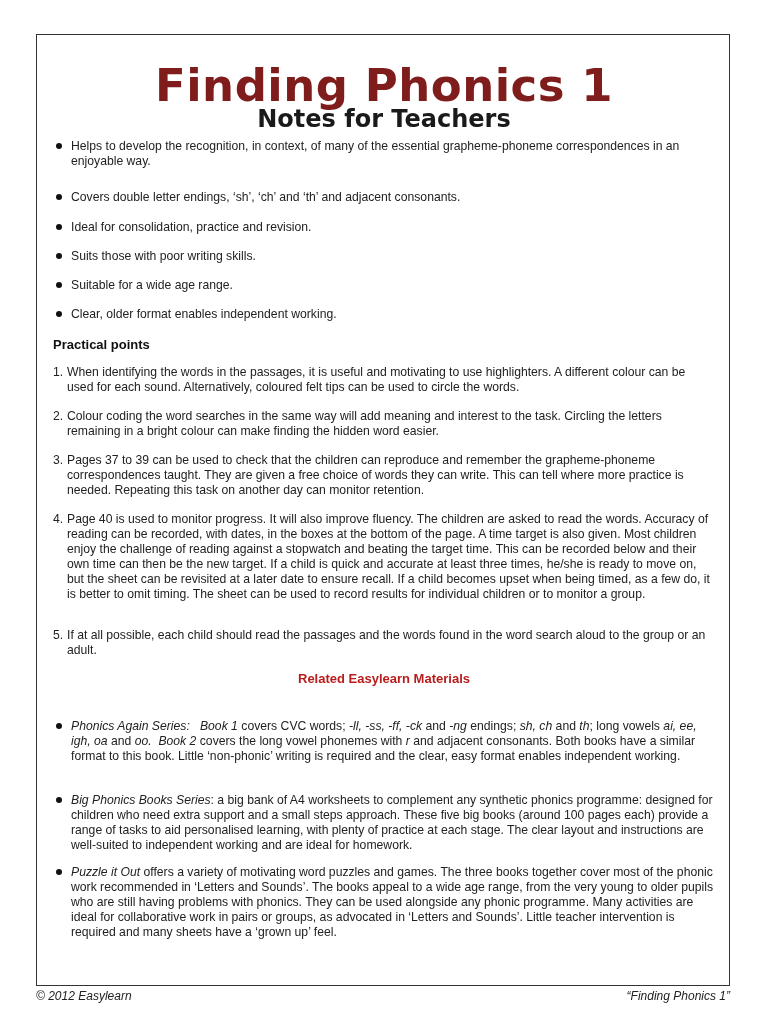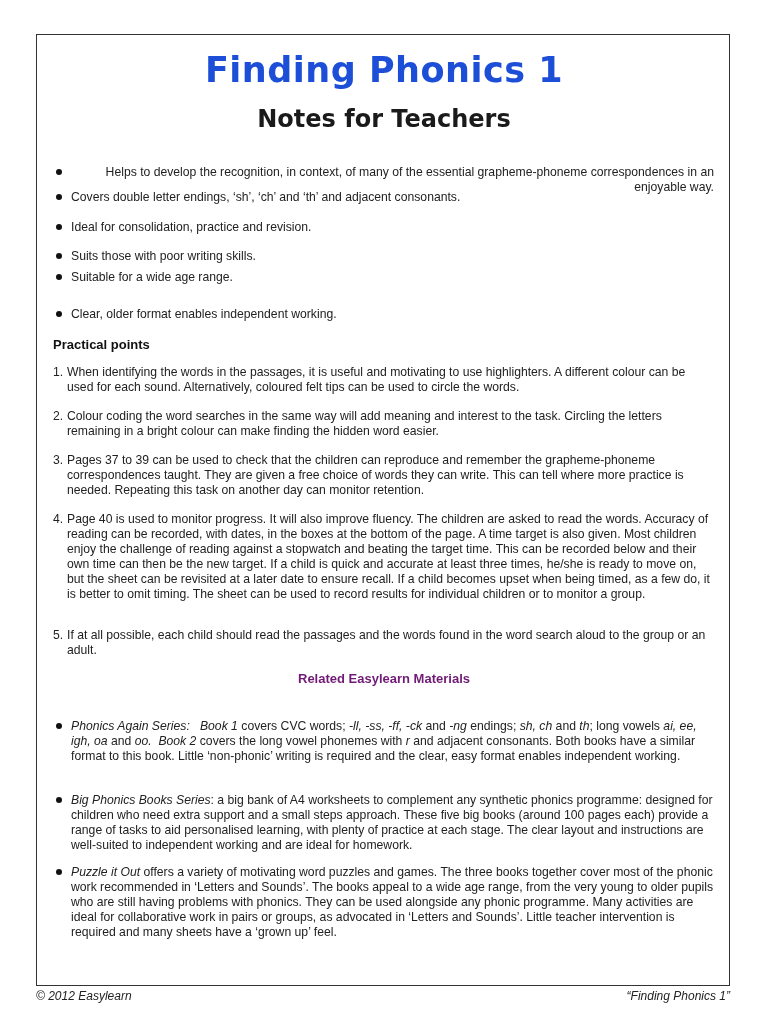--- a/index.html
+++ b/index.html
@@ -5,23 +5,23 @@
     html, body { margin: 0; padding: 0; background: #ffffff; }
     body {
       width: 768px; height: 1024px; position: relative; overflow: hidden;
       font-family: "Liberation Sans", sans-serif; color: #1a1a1a;
     }
     .page-frame {
       position: absolute; left: 36px; top: 34px; width: 694px; height: 952px;
       border: 1.5px solid #333; box-sizing: border-box;
     }
     .title {
-      position: absolute; left: 0; right: 0; top: 50px; text-align: center;
-      font-family: "DejaVu Sans", sans-serif; font-size: 35px; font-weight: bold;
-      letter-spacing: 0.5px; color: #1d4ed8;
+      position: absolute; left: 0; right: 0; top: 59px; text-align: center;
+      font-family: "DejaVu Sans", sans-serif; font-size: 45px; font-weight: bold;
+      letter-spacing: 0.5px; color: #7f1d1d;
     }
     .subtitle {
       position: absolute; left: 0; right: 0; top: 105px; text-align: center;
       font-family: "DejaVu Sans", sans-serif; font-size: 24px; font-weight: bold; color: #1a1a1a;
     }
     .text {
       font-size: 12.2px; line-height: 15px; color: #222;
     }
     .bullet-item {
       position: absolute; left: 54px; width: 660px;
@@ -32,52 +32,52 @@
     }
     .bullet-item .body { margin-left: 17px; }
     .heading {
       position: absolute; left: 53px; font-weight: bold; font-size: 13px; color: #111;
     }
     .num-item { position: absolute; left: 53px; width: 660px; }
     .num-item .num { position: absolute; left: 0; top: 0; }
     .num-item .body { margin-left: 14px; }
     .related-heading {
       position: absolute; left: 0; right: 0; text-align: center; font-weight: bold;
-      font-size: 13px; line-height: 16px; color: #701a75;
+      font-size: 13px; line-height: 16px; color: #b91c1c;
     }
     .footer {
       position: absolute; top: 989px; font-size: 12px; font-style: italic; color: #222;
     }
     i { font-style: italic; }
   </style>
 </head>
 <body>
 
 <div class="page-frame"></div>
 
 <div class="title">Finding Phonics 1</div>
 <div class="subtitle">Notes for Teachers</div>
 
-<div class="bullet-item text" style="top:165px;text-align:right;">
+<div class="bullet-item text" style="top:139px;">
   <span class="dot"></span>
   <div class="body">Helps to develop the recognition, in context, of many of the essential grapheme-phoneme correspondences  in an enjoyable way.</div>
 </div>
 <div class="bullet-item text" style="top:190px;">
   <span class="dot"></span>
   <div class="body">Covers double letter endings, ‘sh’, ‘ch’ and ‘th’ and adjacent consonants.</div>
 </div>
 <div class="bullet-item text" style="top:220px;">
   <span class="dot"></span>
   <div class="body">Ideal for consolidation, practice and revision.</div>
 </div>
 <div class="bullet-item text" style="top:249px;">
   <span class="dot"></span>
   <div class="body">Suits those with poor writing skills.</div>
 </div>
-<div class="bullet-item text" style="top:270px;">
+<div class="bullet-item text" style="top:278px;">
   <span class="dot"></span>
   <div class="body">Suitable for a wide age range.</div>
 </div>
 <div class="bullet-item text" style="top:307px;">
   <span class="dot"></span>
   <div class="body">Clear, older format enables independent working.</div>
 </div>
 
 <div class="heading" style="top:337px;">Practical points</div>
 

